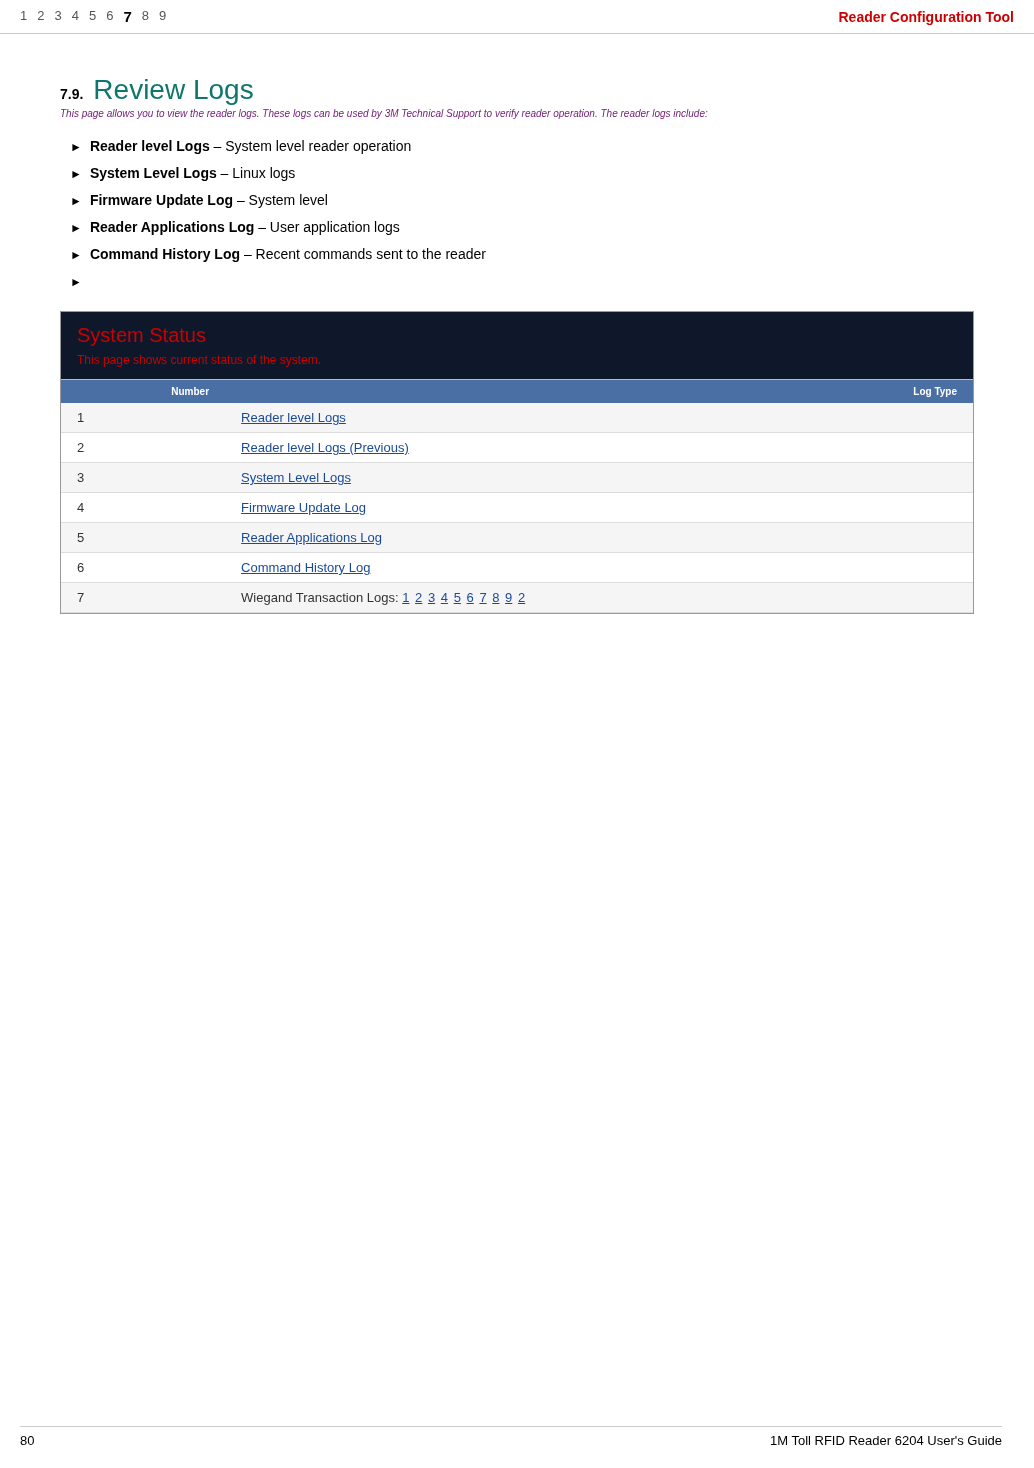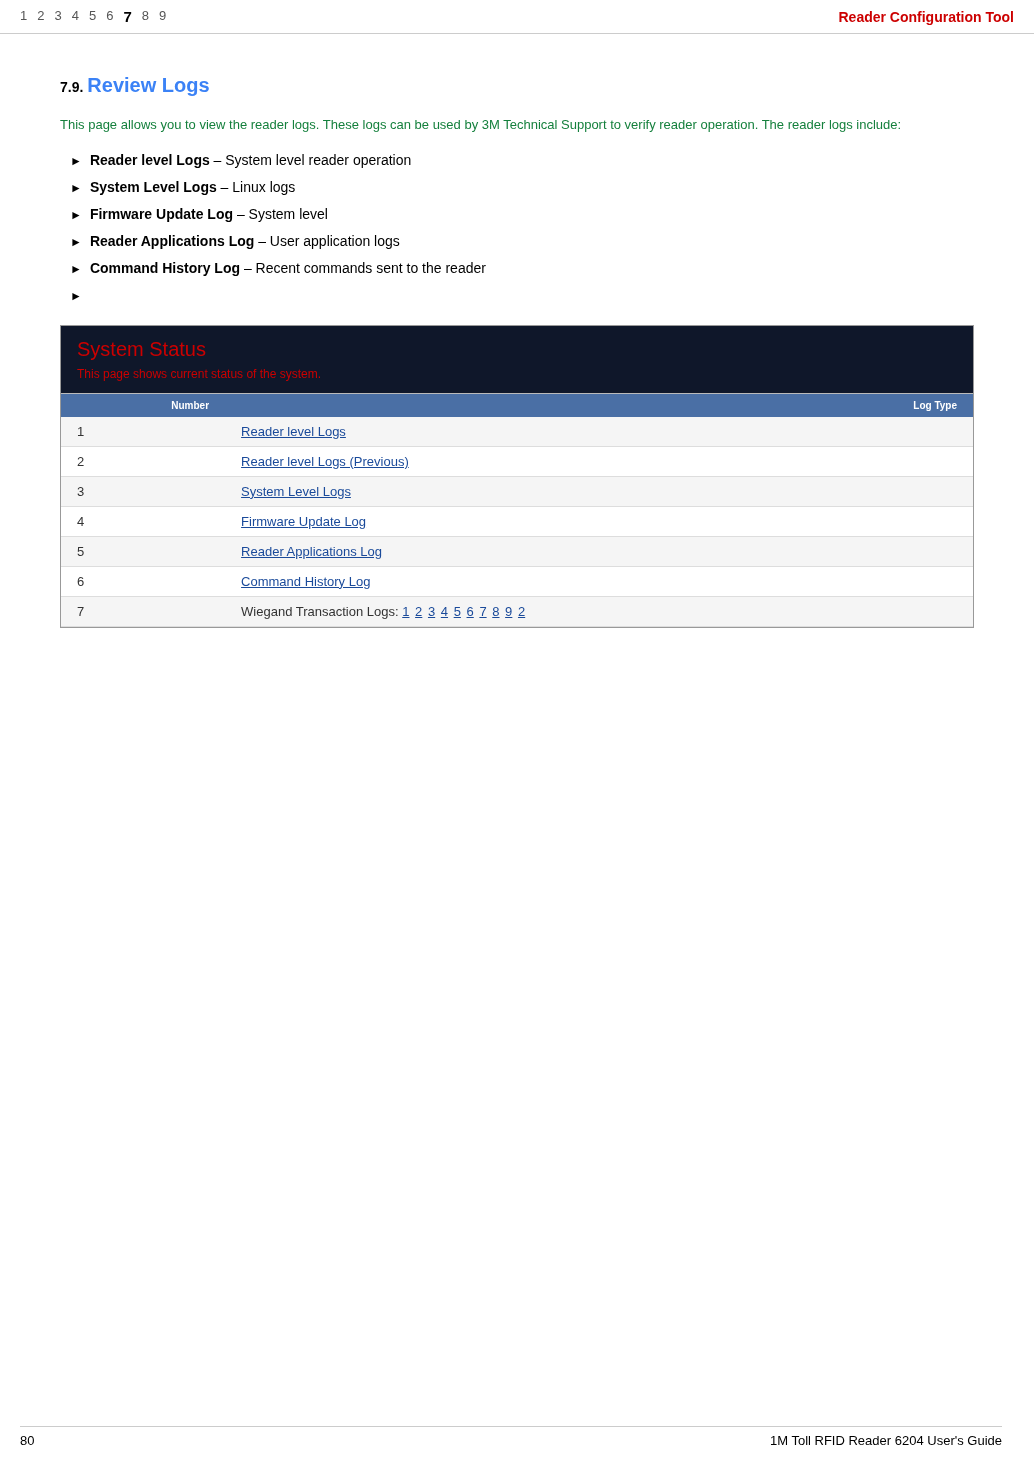--- a/index.html
+++ b/index.html
@@ -44,41 +44,41 @@
 
     
     .main-content {
       padding: 40px 60px 40px 60px;
     }
 
     
     .section-heading {
       display: flex;
       align-items: baseline;
-      gap: 4px;
-      margin-bottom: 18px;
+      gap: 10px;
     }
     .section-number {
       font-size: 14px;
       font-weight: bold;
       color: #000;
     }
     .section-title {
-      font-size: 20px;
-      font-weight: bold;
-      color: #3b82f6;
+      font-size: 28px;
+      font-weight: normal;
+      color: #0f766e;
       font-family: Arial, sans-serif;
     }
 
     
     .intro-text {
-      font-size: 13px;
+      font-size: 10px;
       line-height: 1.6;
       margin-bottom: 14px;
-      color: #15803d;
+      color: #701a75;
+      font-style: italic;
     }
 
     
     .bullet-list {
       list-style: none;
       margin-bottom: 20px;
       padding-left: 10px;
     }
     .bullet-list li {
       display: flex;

